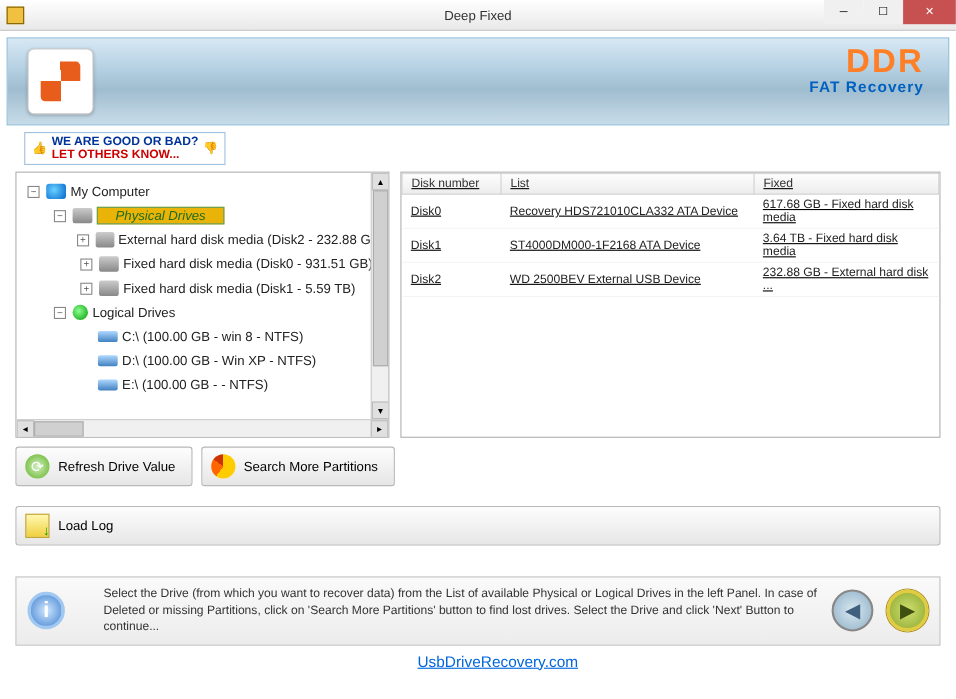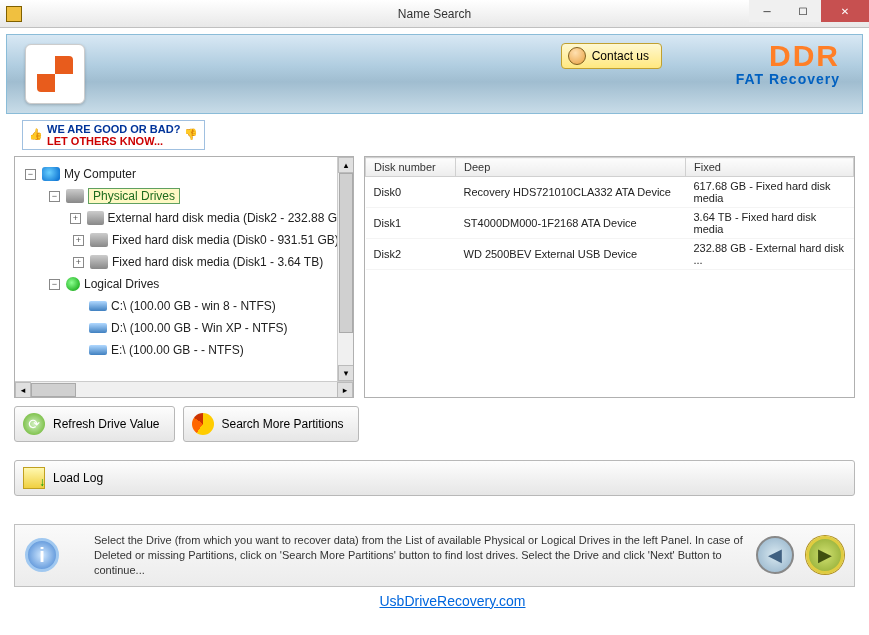--- a/index.html
+++ b/index.html
@@ -31,30 +31,30 @@
 .main-row { display: flex; gap: 10px; margin: 4px 14px 0 14px; }
 .tree-panel { width: 340px; height: 242px; border: 1px solid #b0b0b0; background: #fff; position: relative; overflow: hidden; }
 .tree-inner { padding: 6px 4px 6px 4px; font-size: 12px; color: #222; }
 .tree-row { display: flex; align-items: center; height: 22px; white-space: nowrap; }
 .expander { width: 11px; height: 11px; border: 1px solid #888; background: #fff; display: flex; align-items: center; justify-content: center; font-size: 9px; line-height: 1; margin-right: 6px; cursor: pointer; color: #555; }
 .tree-icon { width: 18px; height: 14px; margin-right: 4px; display: inline-block; }
 .icon-computer { background: radial-gradient(circle at 40% 40%, #6ad0ff, #0066cc); border-radius: 3px; }
 .icon-drive { background: linear-gradient(#ccc, #888); border-radius: 2px; }
 .icon-logical { background: radial-gradient(circle at 40% 40%, #8cff90, #009900); border-radius: 50%; width: 14px; height: 14px; }
 .icon-partition { background: linear-gradient(#b0d8ff, #4080c0); border-radius: 2px; height: 10px; }
-.selected { background: #fef9c3; border: 1px solid #60a060; padding: 0 4px; color: #1e6b1e; }
+.selected { background: #eab308; border: 1px solid #60a060; padding: 0 16px; color: #1e6b1e; font-style: italic; }
 .tree-scroll-h { position: absolute; left: 0; right: 0; bottom: 0; height: 16px; background: #f0f0f0; border-top: 1px solid #ccc; display: flex; align-items: center; }
 .sc-btn { width: 16px; height: 16px; background: #e0e0e0; border: 1px solid #bbb; display: flex; align-items: center; justify-content: center; font-size: 9px; cursor: pointer; }
 .sc-track { flex: 1; height: 16px; position: relative; }
 .sc-thumb-h { position: absolute; left: 0; width: 45px; height: 14px; top: 1px; background: #d0d0d0; border: 1px solid #aaa; }
 .tree-scroll-v { position: absolute; right: 0; top: 0; bottom: 16px; width: 16px; background: #f0f0f0; border-left: 1px solid #ccc; display: flex; flex-direction: column; }
 .sc-track-v { flex: 1; position: relative; }
 .sc-thumb-v { position: absolute; top: 0; left: 1px; width: 14px; height: 160px; background: #d0d0d0; border: 1px solid #aaa; }
 
-.table-panel { flex: 1; height: 242px; border: 1px solid #b0b0b0; background: #fff; overflow: hidden; }
+.table-panel { flex: 1; height: 242px; border: 1px solid #b0b0b0; background: #fff; overflow: hidden; text-decoration: underline; }
 .tbl { width: 100%; border-collapse: collapse; font-size: 11px; }
 .tbl th { background: linear-gradient(#fdfdfd, #ececec); border: 1px solid #d0d0d0; text-align: left; padding: 3px 8px; font-weight: normal; color: #333; }
 .tbl td { padding: 3px 8px; border-bottom: 1px solid #f4f4f4; color: #222; }
 
 .btn-row { display: flex; gap: 8px; margin: 8px 14px 0 14px; }
 .push-btn { background: linear-gradient(#fdfdfd, #e6e6e6); border: 1px solid #b8b8b8; border-radius: 3px; padding: 6px 14px 6px 8px; display: flex; align-items: center; gap: 8px; font-size: 12px; cursor: pointer; }
 .btn-icon { width: 22px; height: 22px; border-radius: 50%; display: flex; align-items: center; justify-content: center; }
 .icon-refresh { background: radial-gradient(#d0f0c0, #60b020); color: #fff; font-size: 14px; }
 .icon-pie { background: conic-gradient(#ffcc00 0 60%, #ff6600 0 85%, #cc3300 0); }
 .icon-log { width: 22px; height: 22px; background: linear-gradient(#fff8b0, #f0d040); border: 1px solid #c0a020; position: relative; }
@@ -73,36 +73,32 @@
 
 .ind { display: inline-block; }
 </style>
 </head>
 <body>
 
 
 
 <div class="titlebar">
   <div class="titlebar-icon"></div>
-  <div class="titlebar-title">Name Search</div>
+  <div class="titlebar-title">Deep Fixed</div>
   <div class="win-btns">
     <div class="win-btn win-min">─</div>
     <div class="win-btn win-max">☐</div>
     <div class="win-btn win-close">✕</div>
   </div>
 </div>
 
 <div class="header-banner">
   <div class="logo-box">
       <div class="logo-inner"></div>
     </div>
-  <div class="contact-btn">
-    <span class="contact-avatar"></span>
-    <span>Contact us</span>
-  </div>
   <div class="brand">
     <div class="brand-ddr">DDR</div>
     <div class="brand-sub">FAT Recovery</div>
   </div>
 </div>
 
 <div class="feedback-strip">
   <span class="thumb">👍</span>
   <span style="display:inline-block; line-height:1.1; margin:0 4px;">
     <span class="feedback-l1">WE ARE GOOD OR BAD?</span><br>
@@ -135,21 +131,21 @@
       <div class="tree-row">
         <span class="ind" style="width:54px"></span>
         <span class="expander">+</span>
         <span class="tree-icon icon-drive"></span>
         <span>Fixed hard disk media (Disk0 - 931.51 GB)</span>
       </div>
       <div class="tree-row">
         <span class="ind" style="width:54px"></span>
         <span class="expander">+</span>
         <span class="tree-icon icon-drive"></span>
-        <span>Fixed hard disk media (Disk1 - 3.64 TB)</span>
+        <span>Fixed hard disk media (Disk1 - 5.59 TB)</span>
       </div>
       <div class="tree-row">
         <span class="ind" style="width:30px"></span>
         <span class="expander">−</span>
         <span class="tree-icon icon-logical"></span>
         <span>Logical Drives</span>
       </div>
       <div class="tree-row">
         <span class="ind" style="width:70px"></span>
         <span class="tree-icon icon-partition"></span>
@@ -180,21 +176,21 @@
         </div>
       <div class="sc-btn">▸</div>
     </div>
   </div>
 
   <div class="table-panel">
     <table class="tbl">
       <thead>
         <tr>
           <th style="width:90px">Disk number</th>
-          <th style="width:230px">Deep</th>
+          <th style="width:230px">List</th>
           <th>Fixed</th>
         </tr>
       </thead>
       <tbody>
         <tr>
           <td>Disk0</td>
           <td>Recovery HDS721010CLA332 ATA Device</td>
           <td>617.68 GB - Fixed hard disk media</td>
         </tr>
         <tr>

